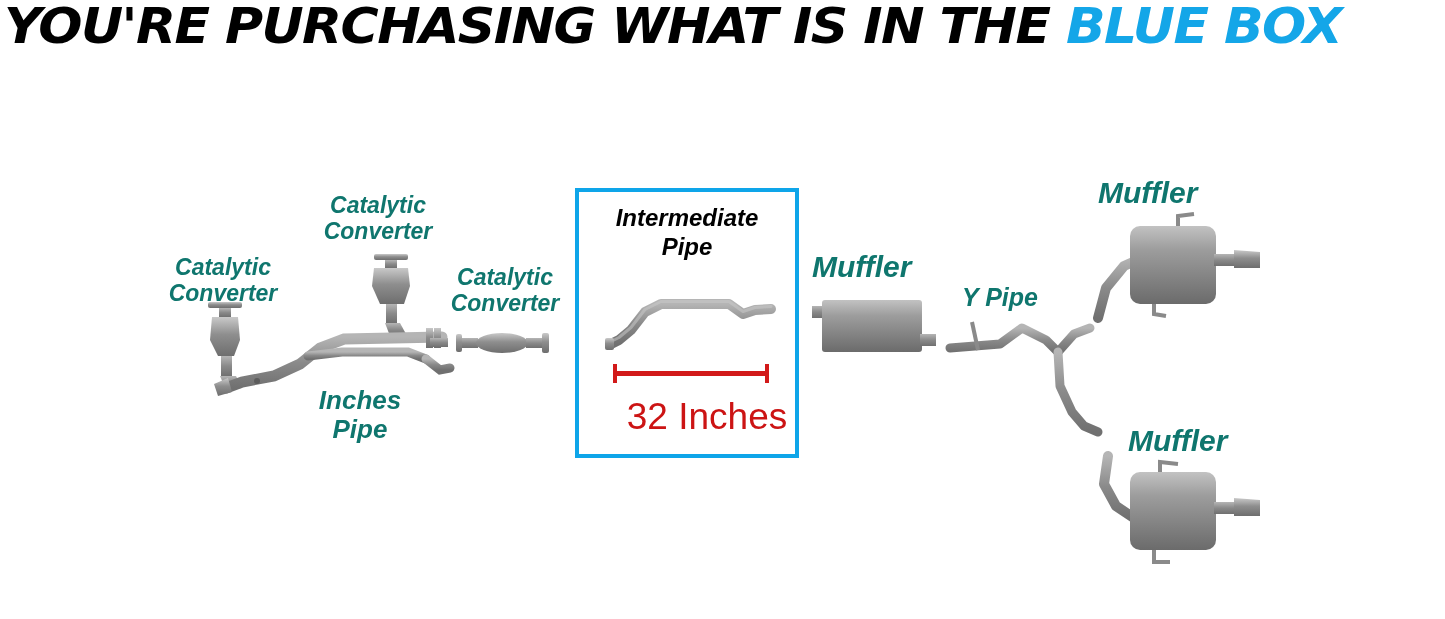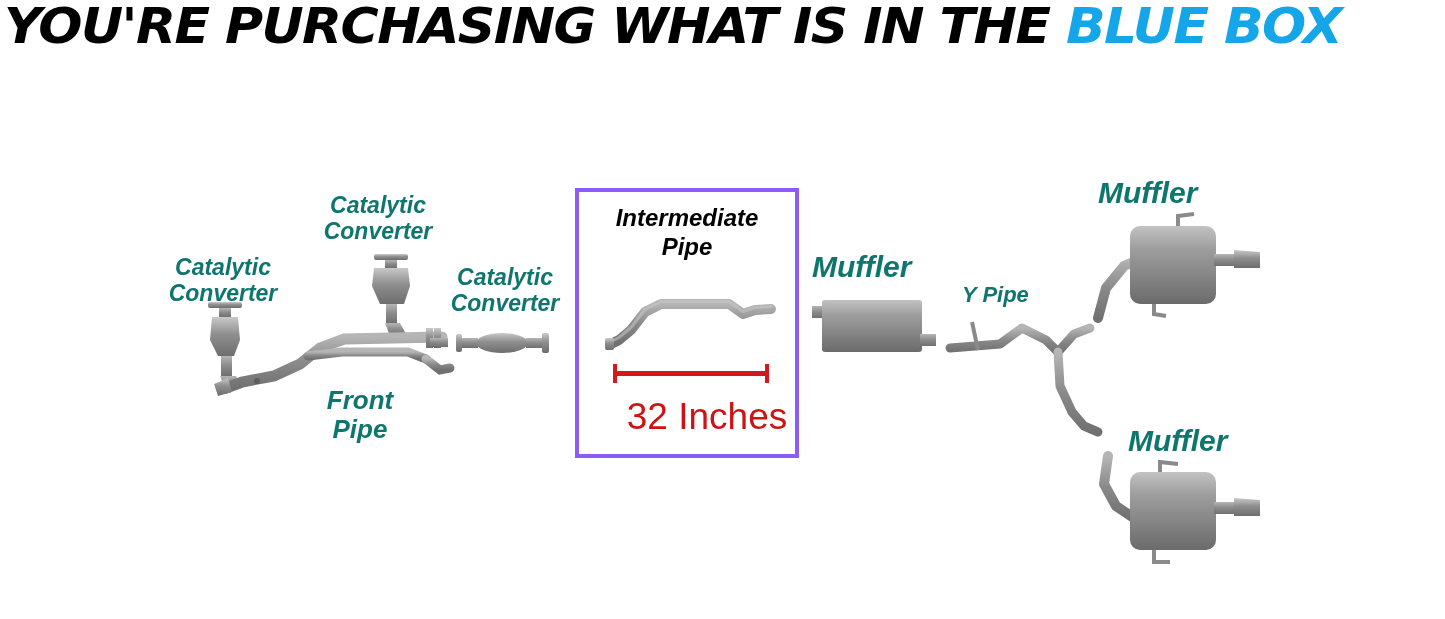--- a/index.html
+++ b/index.html
@@ -16,21 +16,21 @@
   .headline .t1{color:#000000;}
   .headline .t2{color:#14a6e8;}
 
   
   .lbl{position:absolute;font-weight:bold;font-style:italic;color:#0f766e;
        line-height:1.12;text-align:center;white-space:pre-line;
        font-family:"Liberation Sans","DejaVu Sans",sans-serif;}
 
   
   .bluebox{position:absolute;left:575px;top:188px;width:224px;height:270px;
-           border:4px solid #8b5cf6;background:#ffffff;box-sizing:border-box;}
+           border:4px solid #0ea5e9;background:#ffffff;box-sizing:border-box;}
   .bluebox .boxlabel{position:absolute;left:0;top:12px;width:100%;
            text-align:center;font-size:24px;font-weight:bold;font-style:italic;
            color:#000;line-height:1.2;white-space:pre-line;}
   .dimline{position:absolute;left:613px;top:364px;width:156px;height:18px;}
   .dimline .bar{position:absolute;left:0;top:7px;width:100%;height:5px;background:#d21a1a;}
   .dimline .cap{position:absolute;top:0;width:4px;height:19px;background:#d21a1a;}
   .dimline .capL{left:0;}
   .dimline .capR{right:0;}
   .dimtext{position:absolute;left:575px;top:396px;width:264px;text-align:center;
            font-size:37px;color:#cc1414;font-weight:normal;letter-spacing:0px;
@@ -53,26 +53,26 @@
 
   <div class="lbl" style="left:148px;top:255px;width:150px;font-size:23px;">Catalytic
 Converter</div>
 
   <div class="lbl" style="left:303px;top:193px;width:150px;font-size:23px;">Catalytic
 Converter</div>
 
   <div class="lbl" style="left:430px;top:265px;width:150px;font-size:23px;">Catalytic
 Converter</div>
 
-  <div class="lbl" style="left:298px;top:386px;width:124px;font-size:26px;">Front
+  <div class="lbl" style="left:298px;top:386px;width:124px;font-size:26px;">Inches
 Pipe</div>
 
   <div class="lbl" style="left:812px;top:250px;width:140px;font-size:30px;text-align:left;">Muffler</div>
 
-  <div class="lbl" style="left:962px;top:283px;width:110px;font-size:22px;text-align:left;">Y Pipe</div>
+  <div class="lbl" style="left:962px;top:283px;width:110px;font-size:25px;text-align:left;">Y Pipe</div>
 
   <div class="lbl" style="left:1098px;top:176px;width:140px;font-size:30px;text-align:left;">Muffler</div>
 
   <div class="lbl" style="left:1128px;top:424px;width:140px;font-size:30px;text-align:left;">Muffler</div>
 
   <div class="part" style="left:196px;top:300px;">
     <svg width="80" height="110" viewBox="0 0 80 110">
       <defs>
         <linearGradient id="gMetal" x1="0" y1="0" x2="0" y2="1">
           <stop offset="0%" stop-color="#c9c9c9"></stop>

